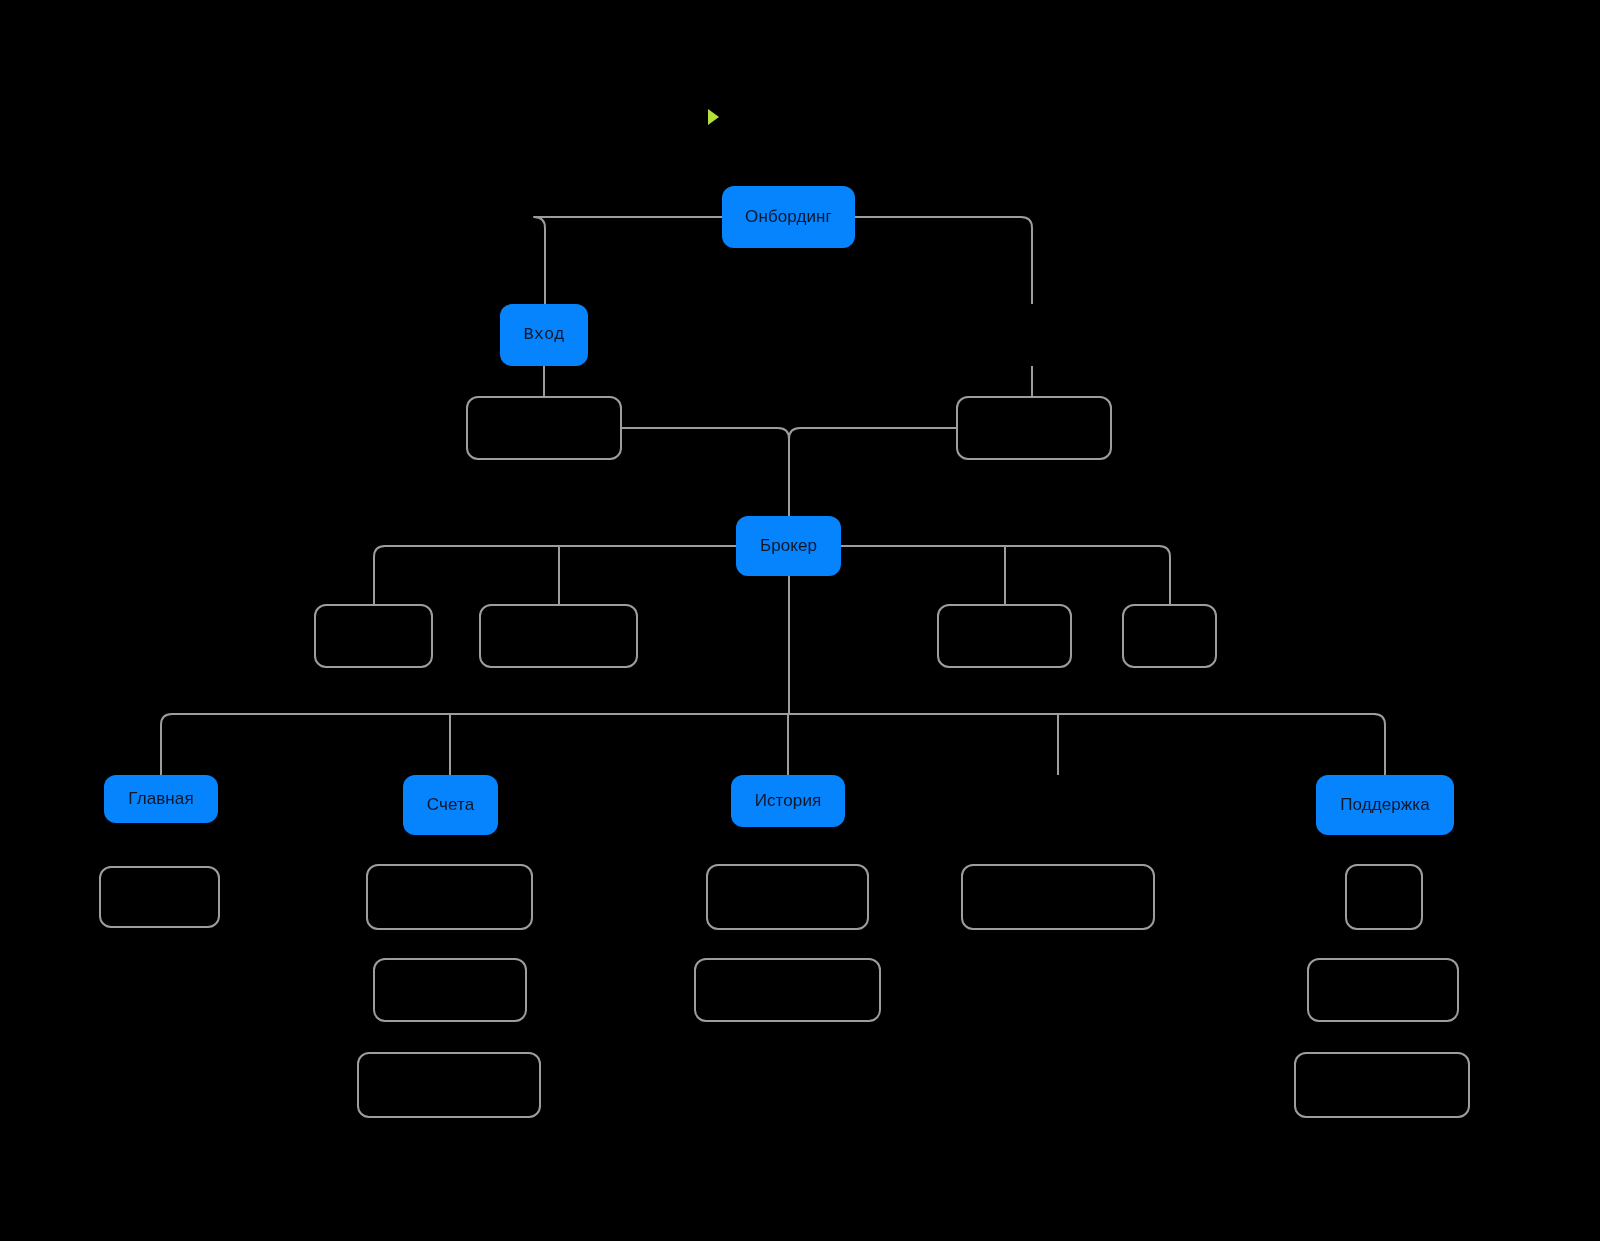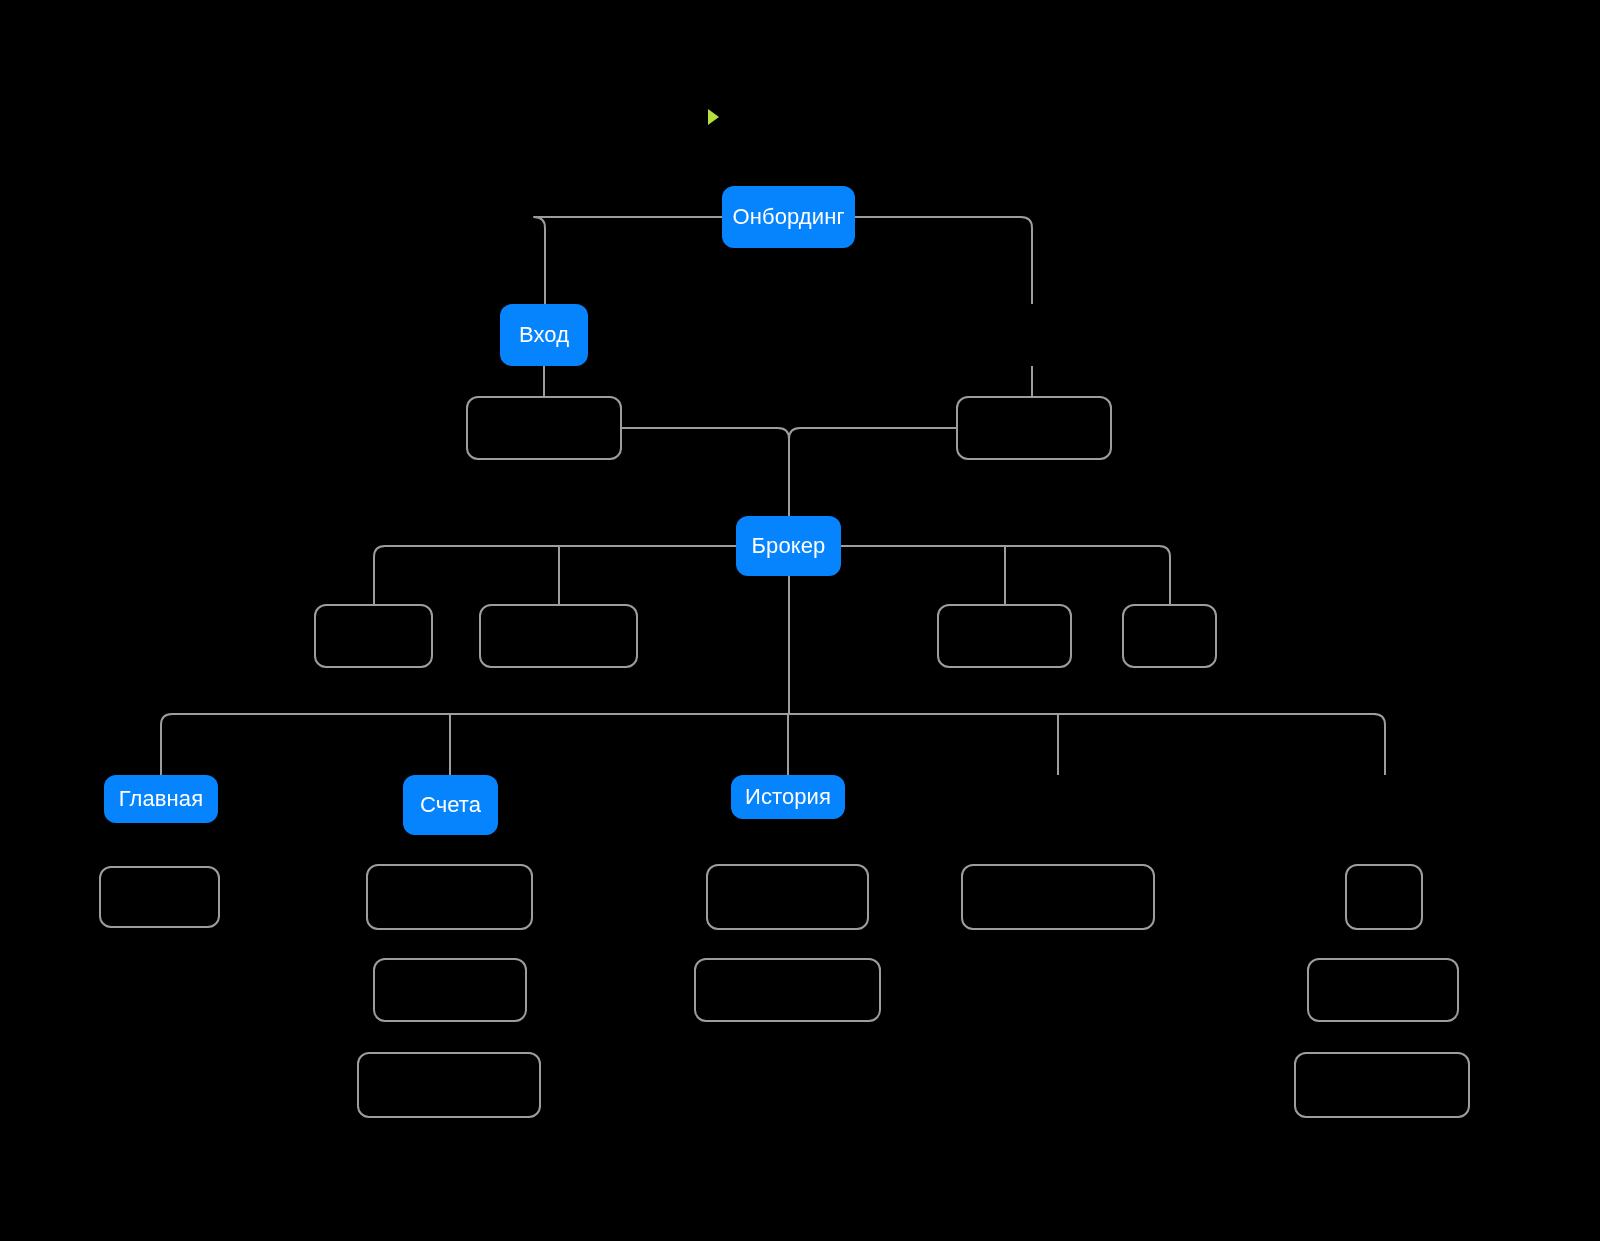--- a/index.html
+++ b/index.html
@@ -33,22 +33,22 @@
     align-items: center;
     justify-content: center;
     border-radius: 12px;
     text-align: center;
     line-height: 1.1;
     white-space: nowrap;
     letter-spacing: 0.1px;
   }
   .node.filled {
     background: #0584fe;
-    color: #ffffff;
-    font-size: 22px;
+    color: #0f172a;
+    font-size: 17px;
     border: none;
   }
   .node.outline {
     background: transparent;
     border: 2px solid #9d9d9d;
     color: #d8d8d8;
     font-size: 15px;
   }
   .marker {
     position: absolute;
@@ -94,21 +94,21 @@
       <path d="M1385,775 L1385,725 Q1385,714 1374,714"></path>
 
     </g>
   </svg>
 
   <div class="marker" style="left: 708px; top: 109px; border-left-color: rgb(181, 224, 60);"></div>
 
 <div class="node filled" style="left: 722px; top: 186px; width: 133px; height: 62px;">
       <span>Онбординг</span>
     </div>
-    <div class="node filled" style="left: 500px; top: 304px; width: 88px; height: 62px;">
+    <div class="node filled" style="left: 500px; top: 304px; width: 88px; height: 62px; font-family: Liberation Mono, monospace;">
       <span>Вход</span>
     </div>
     <div class="node outline" style="left: 466px; top: 396px; width: 156px; height: 64px;">
       <span></span>
     </div>
     <div class="node outline" style="left: 956px; top: 396px; width: 156px; height: 64px;">
       <span></span>
     </div>
     <div class="node filled" style="left: 736px; top: 516px; width: 105px; height: 60px; justify-content: center;">
       <span>Брокер</span>
@@ -124,22 +124,25 @@
     </div>
     <div class="node outline" style="left: 1122px; top: 604px; width: 95px; height: 64px;">
       <span></span>
     </div>
     <div class="node filled" style="left: 104px; top: 775px; width: 114px; height: 48px;">
       <span>Главная</span>
     </div>
     <div class="node filled" style="left: 403px; top: 775px; width: 95px; height: 60px; text-align: right;">
       <span>Счета</span>
     </div>
-    <div class="node filled" style="left: 731px; top: 775px; width: 114px; height: 44px;">
+    <div class="node filled" style="left: 731px; top: 775px; width: 114px; height: 52px;">
       <span>История</span>
+    </div>
+    <div class="node filled" style="left: 1316px; top: 775px; width: 138px; height: 60px;">
+      <span>Поддержка</span>
     </div>
     <div class="node outline" style="left: 99px; top: 866px; width: 121px; height: 62px;">
       <span></span>
     </div>
     <div class="node outline" style="left: 366px; top: 864px; width: 167px; height: 66px;">
       <span></span>
     </div>
     <div class="node outline" style="left: 373px; top: 958px; width: 154px; height: 64px;">
       <span></span>
     </div>

